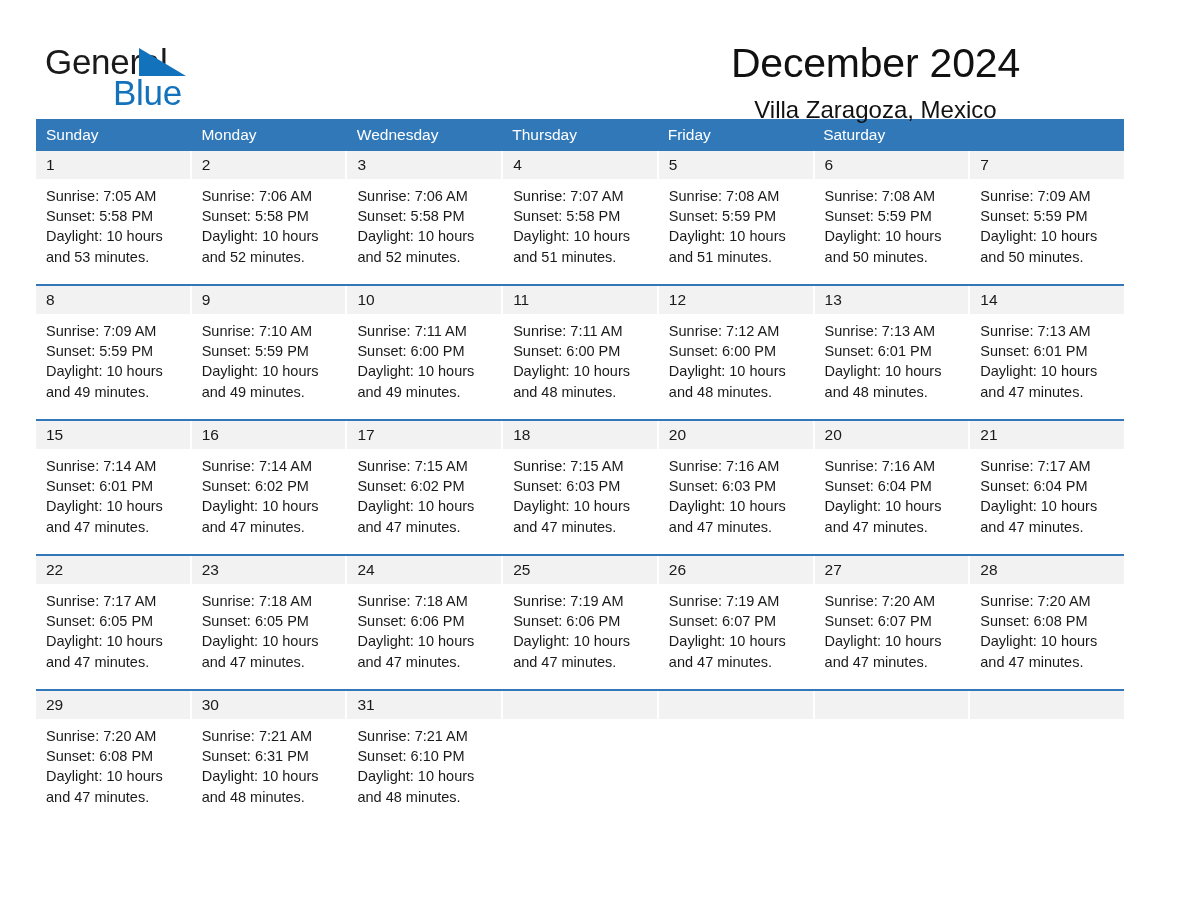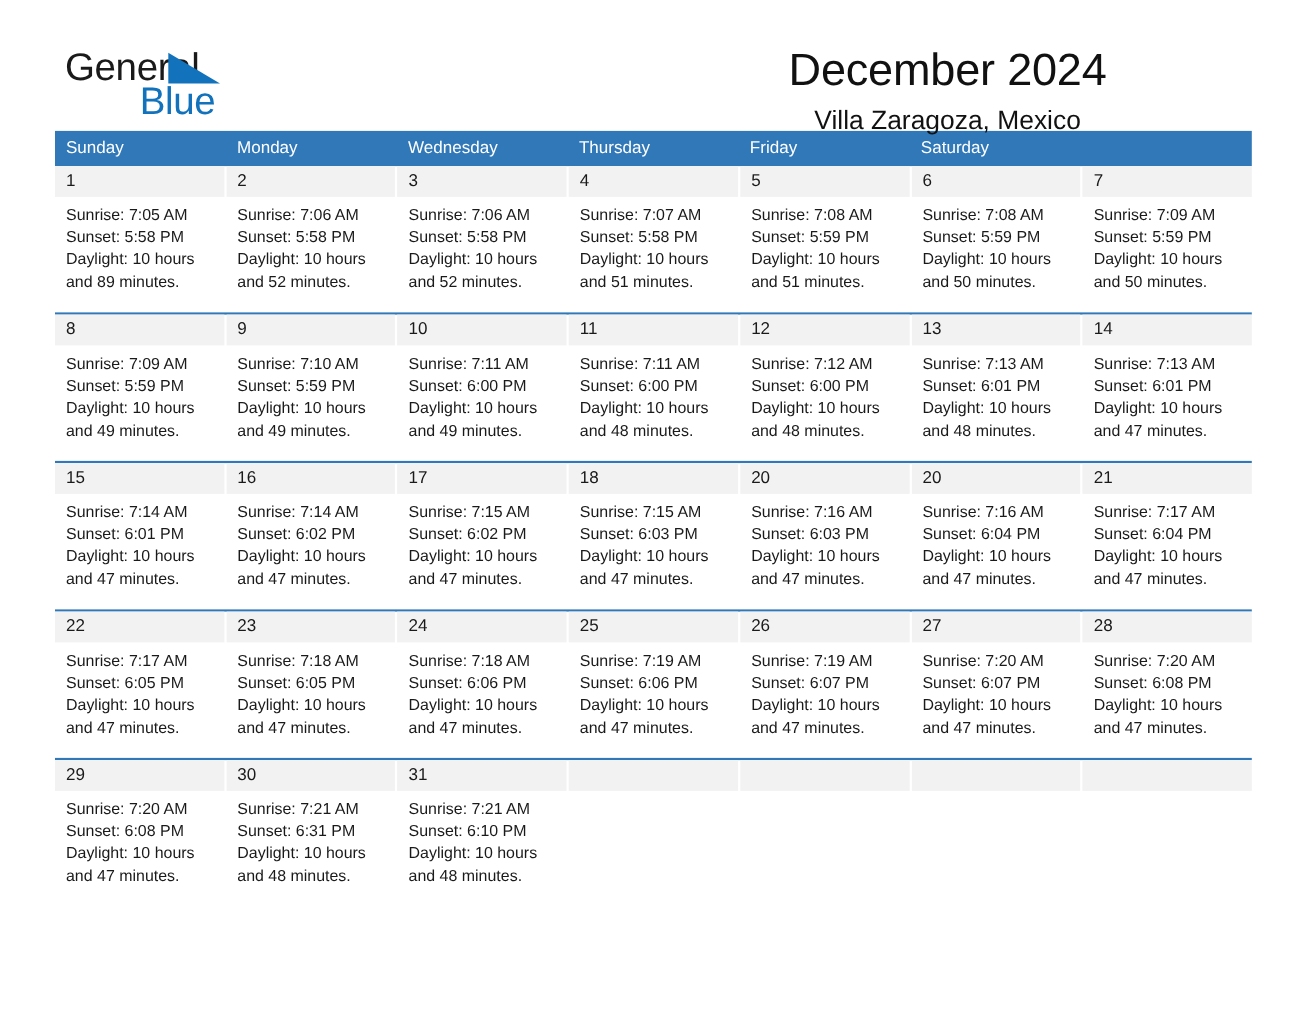--- a/index.html
+++ b/index.html
@@ -13,21 +13,21 @@
     font-family: "Liberation Sans", sans-serif;
     color: #1a1a1a;
     overflow: hidden;
   }
 
   .page {
     position: relative;
     width: 1056px;
     height: 918px;
     box-sizing: border-box;
-    padding: 0 50px;
+    padding: 0 36px;
   }
 
   
   .header {
     display: flex;
     align-items: flex-start;
     justify-content: space-between;
     padding-top: 42px;
     height: 108px;
     box-sizing: border-box;
@@ -181,21 +181,21 @@
 
     <div id="weeks-container">
         <div class="week-row">
           <div class="week-grid">
             <div class="day-cell">
               <div class="day-number">1</div>
               <div class="day-info">
                 <div>Sunrise: 7:05 AM</div>
                 <div>Sunset: 5:58 PM</div>
                 <div>Daylight: 10 hours</div>
-                <div>and 89 minutes.</div>
+                <div>and 53 minutes.</div>
               </div>
             </div>
             <div class="day-cell">
               <div class="day-number">2</div>
               <div class="day-info">
                 <div>Sunrise: 7:06 AM</div>
                 <div>Sunset: 5:58 PM</div>
                 <div>Daylight: 10 hours</div>
                 <div>and 52 minutes.</div>
               </div>

